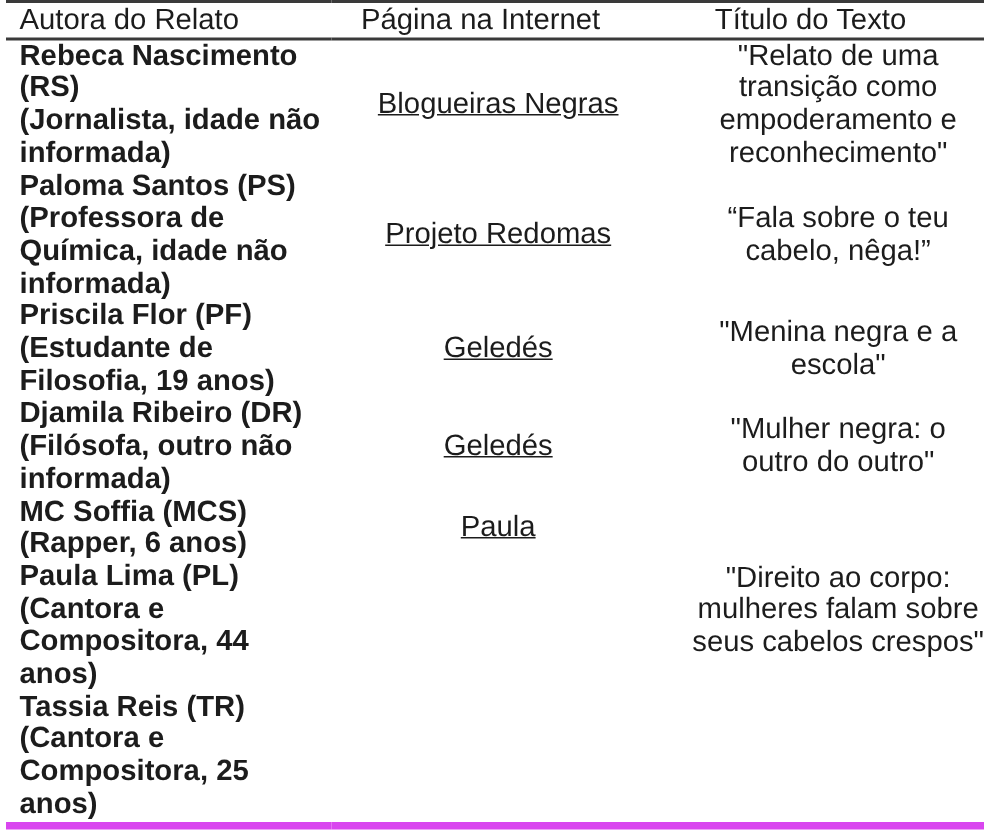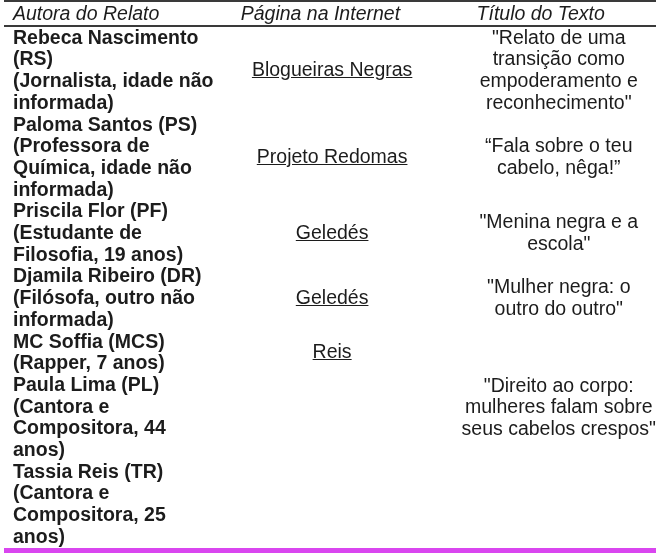--- a/index.html
+++ b/index.html
@@ -33,21 +33,20 @@
     }
     tbody tr:last-child {
       border-bottom: 7px solid #d946ef;
     }
     th {
       font-weight: normal;
       text-align: left;
       padding: 1px 0 0 0;
       height: 20px;
       vertical-align: middle;
-      font-style: italic;
     }
     th.col-author { padding-left: 9px; width: 208px; }
     th.col-page { padding-left: 20px; width: 208px; }
     th.col-title { padding-left: 27px; }
     td {
       padding: 0;
       vertical-align: middle;
     }
     td.author {
       padding-left: 9px;
@@ -133,23 +132,23 @@
         <td class="page">Geledés</td>
         <td class="title">
           <span class="line">"Mulher negra: o</span>
           <span class="line">outro do outro"</span>
         </td>
       </tr>
 
       <tr>
         <td class="author">
           <span class="line">MC Soffia (MCS)</span>
-          <span class="line">(Rapper, 7 anos)</span>
+          <span class="line">(Rapper, 6 anos)</span>
         </td>
-        <td class="page">Reis</td>
+        <td class="page">Paula</td>
         <td class="title" rowspan="3" style="padding-bottom: 64px;">
           <span class="line">"Direito ao corpo:</span>
           <span class="line">mulheres falam sobre</span>
           <span class="line">seus cabelos crespos"</span>
         </td>
       </tr>
 
       <tr>
         <td class="author">
           <span class="line">Paula Lima (PL)</span>

